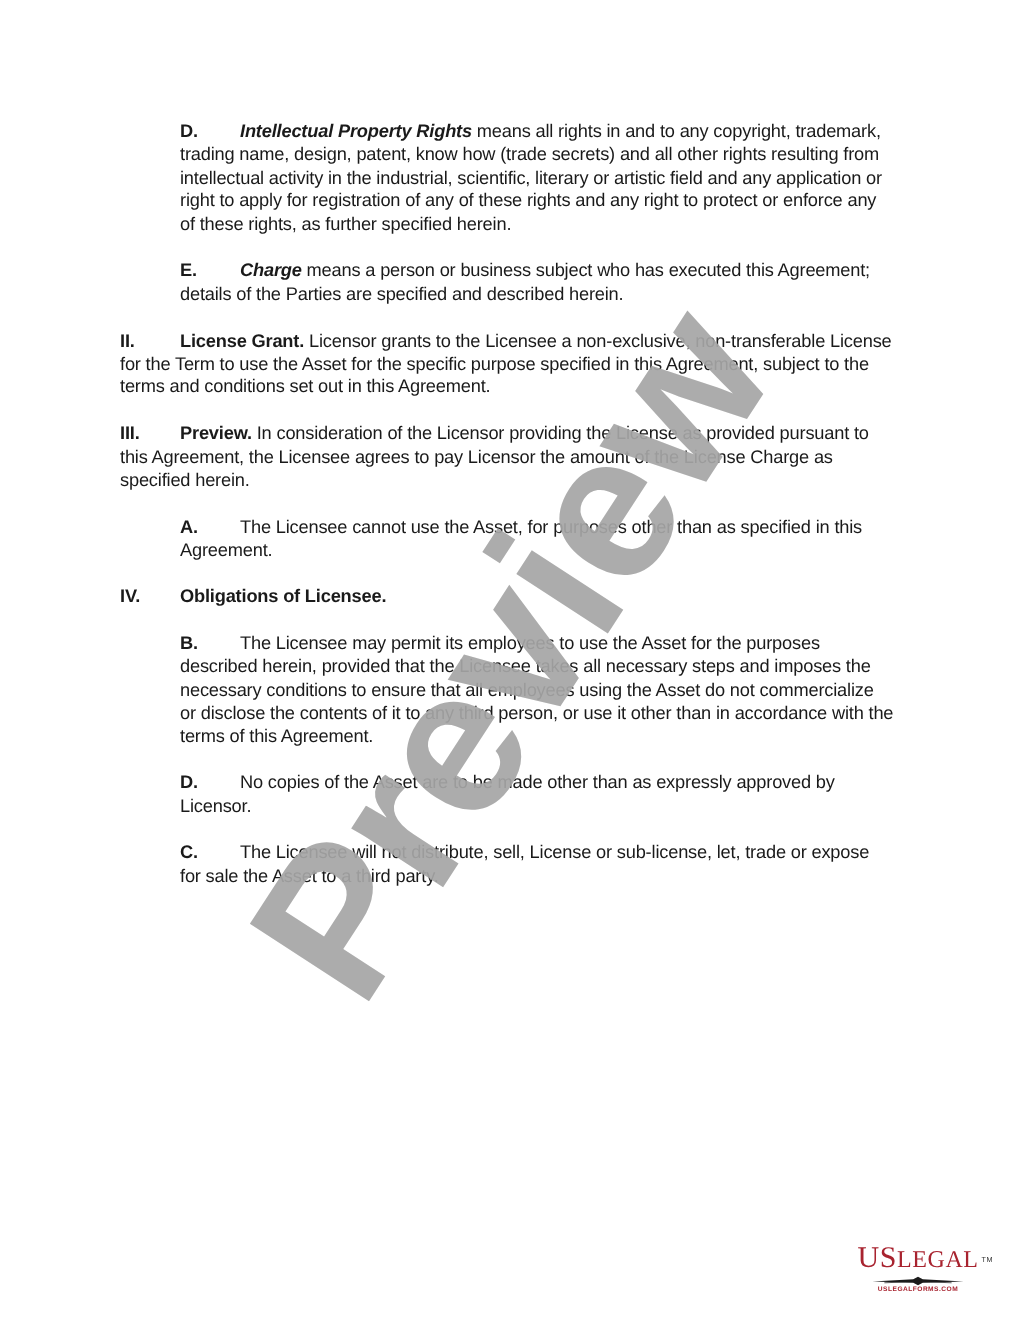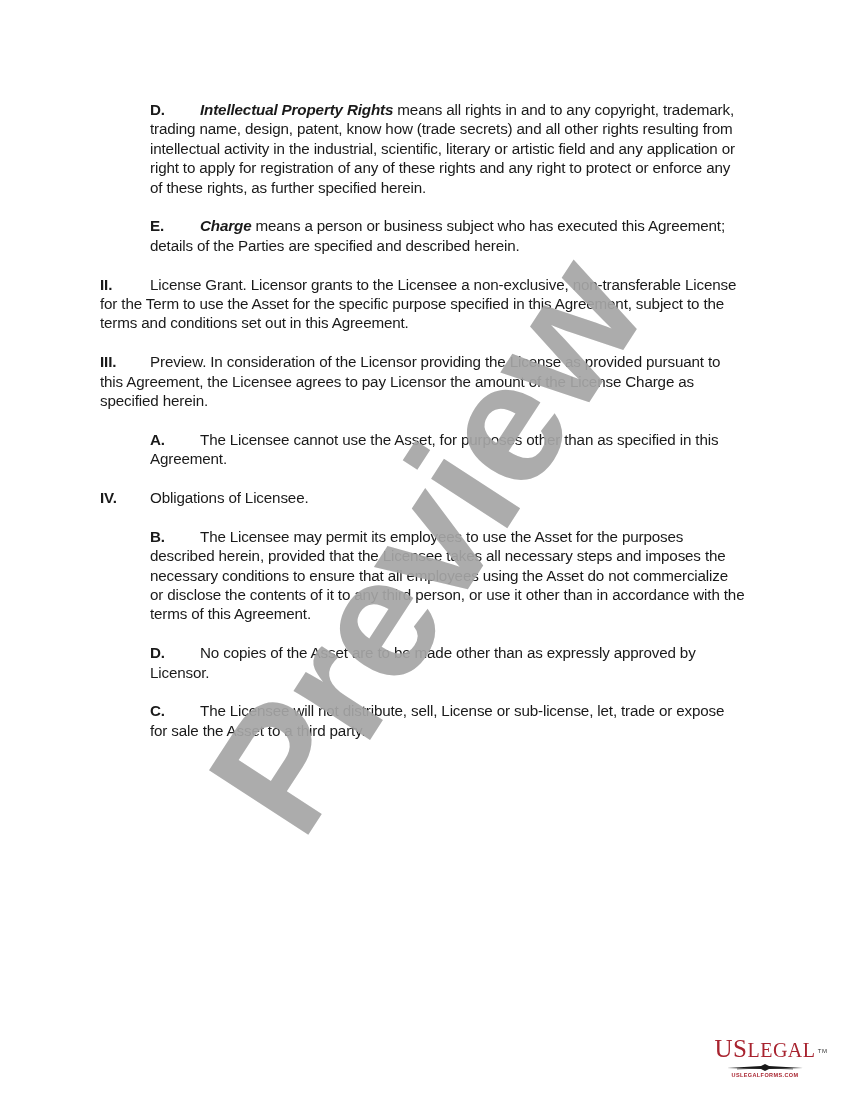--- a/index.html
+++ b/index.html
@@ -41,21 +41,21 @@
     .marker {
       display: inline-block;
       width: 50px;
       font-weight: bold;
     }
     .term-bi {
       font-weight: bold;
       font-style: italic;
     }
     .term-b {
-      font-weight: normal;
+      font-weight: bold;
     }
     
     .watermark {
       position: absolute;
       left: 425px;
       top: 545px;
       transform: translate(-50%, -50%) rotate(-57deg);
       font-family: "Liberation Sans", sans-serif;
       font-weight: bold;
       font-size: 172px;

